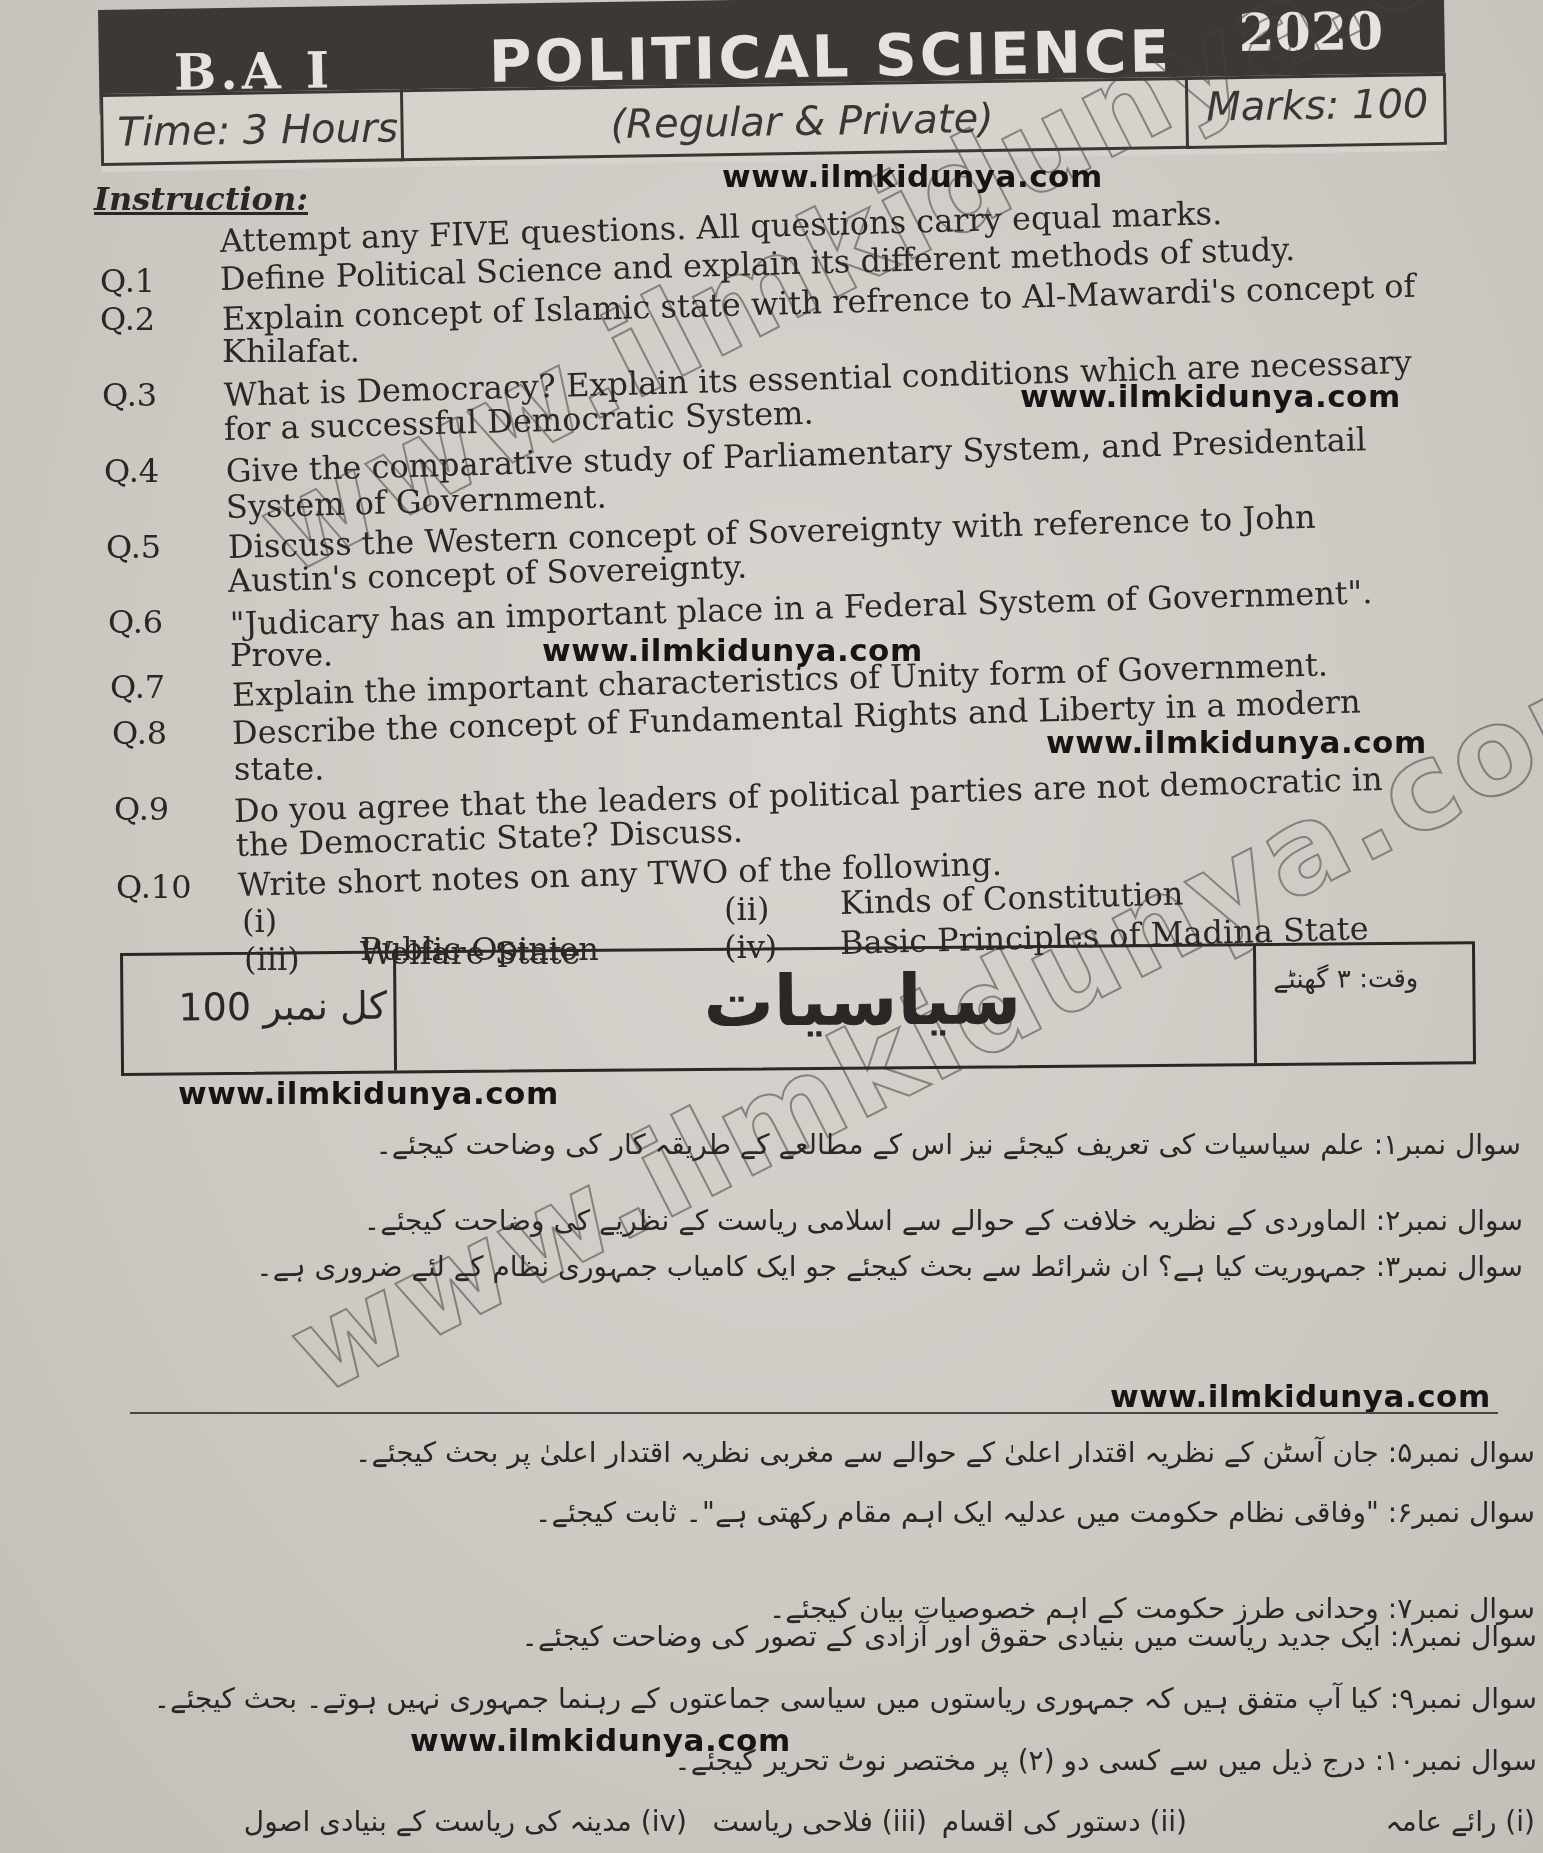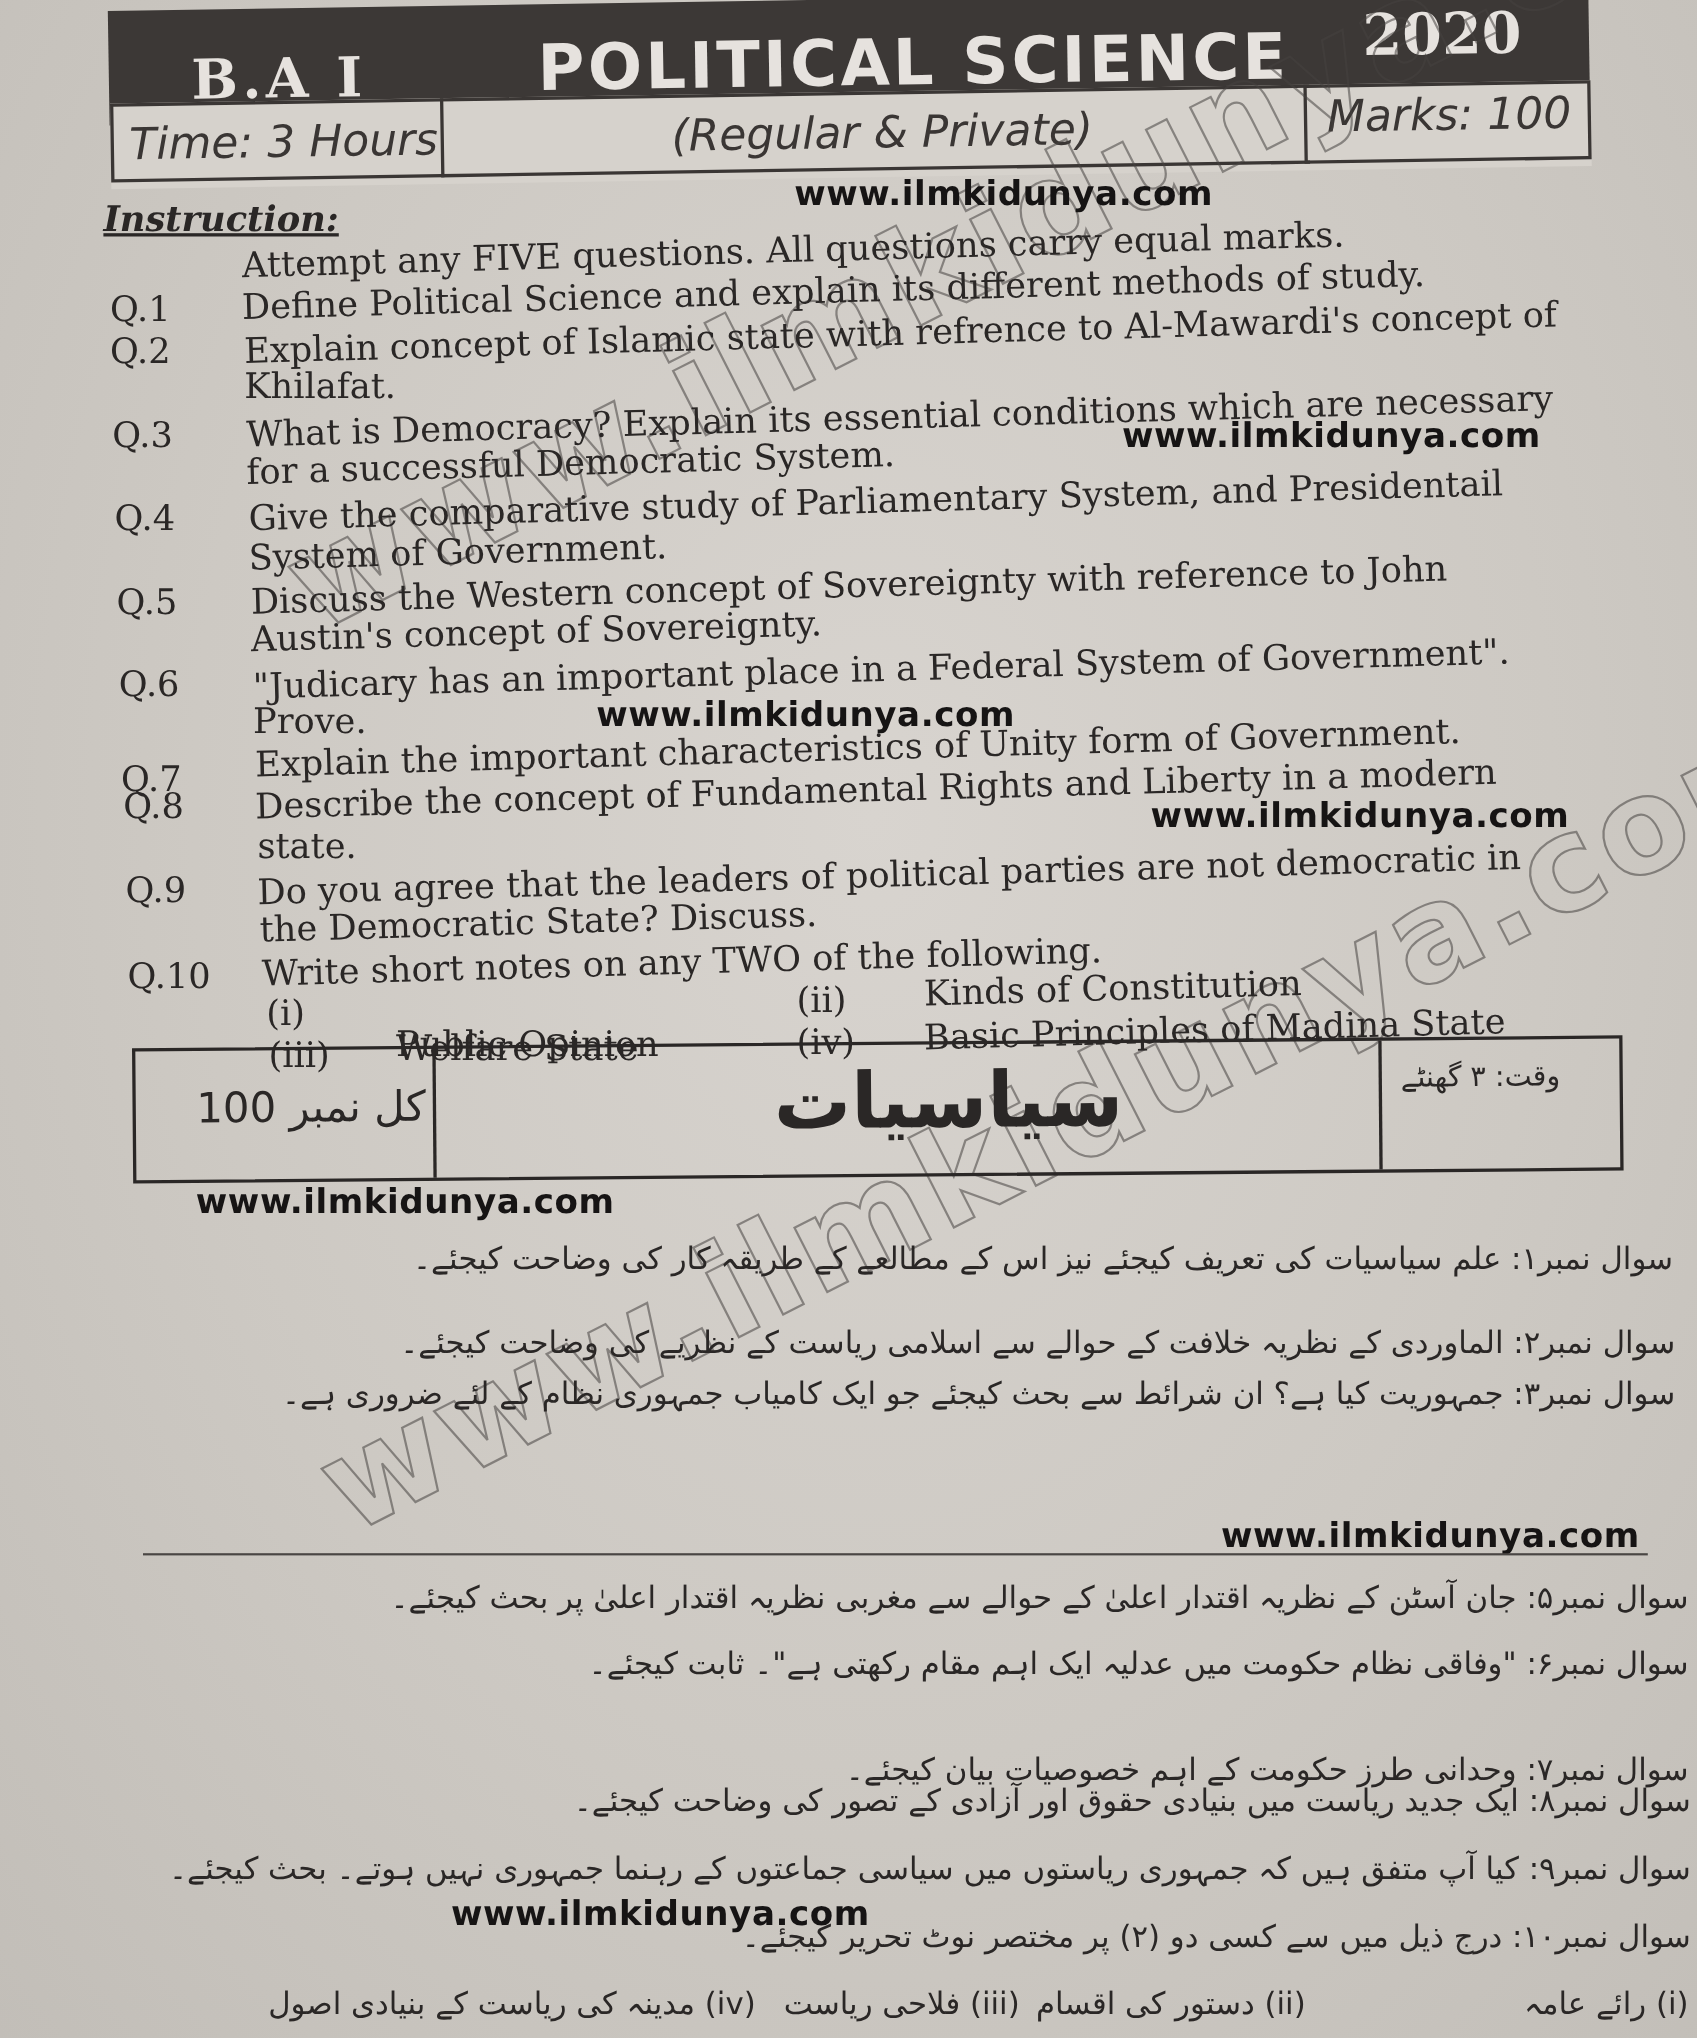--- a/index.html
+++ b/index.html
@@ -100,21 +100,21 @@
   <div class="ql tilt" style="left:226px;top:488px;">System of Government.</div>
 
   <div class="qn" style="left:106px;top:528px;">Q.5</div>
   <div class="ql tilt" style="left:228px;top:528px;">Discuss the Western concept of Sovereignty with reference to John</div>
   <div class="ql tilt" style="left:228px;top:562px;">Austin's concept of Sovereignty.</div>
 
   <div class="qn" style="left:108px;top:603px;">Q.6</div>
   <div class="ql tilt" style="left:230px;top:605px;">"Judicary has an important place in a Federal System of Government".</div>
   <div class="ql" style="left:230px;top:636px;">Prove.</div>
 
-  <div class="qn" style="left:110px;top:689px;">Q.7</div>
+  <div class="qn" style="left:110px;top:668px;">Q.7</div>
   <div class="ql tilt" style="left:232px;top:676px;">Explain the important characteristics of Unity form of Government.</div>
 
   <div class="qn" style="left:112px;top:714px;">Q.8</div>
   <div class="ql tilt" style="left:232px;top:714px;">Describe the concept of Fundamental Rights and Liberty in a modern</div>
   <div class="ql" style="left:234px;top:750px;">state.</div>
 
   <div class="qn" style="left:114px;top:790px;">Q.9</div>
   <div class="ql tilt" style="left:234px;top:792px;">Do you agree that the leaders of political parties are not democratic in</div>
   <div class="ql tilt" style="left:236px;top:826px;">the Democratic State? Discuss.</div>
 

